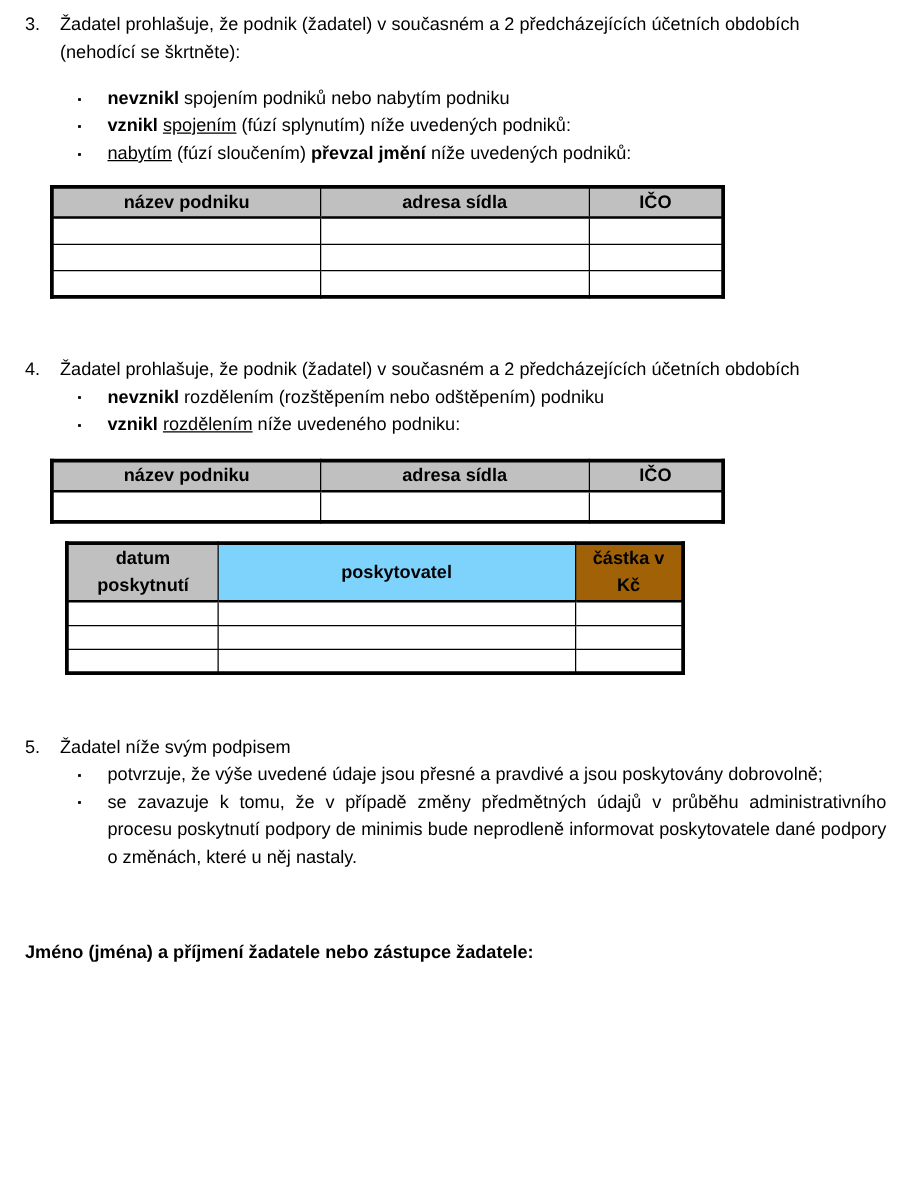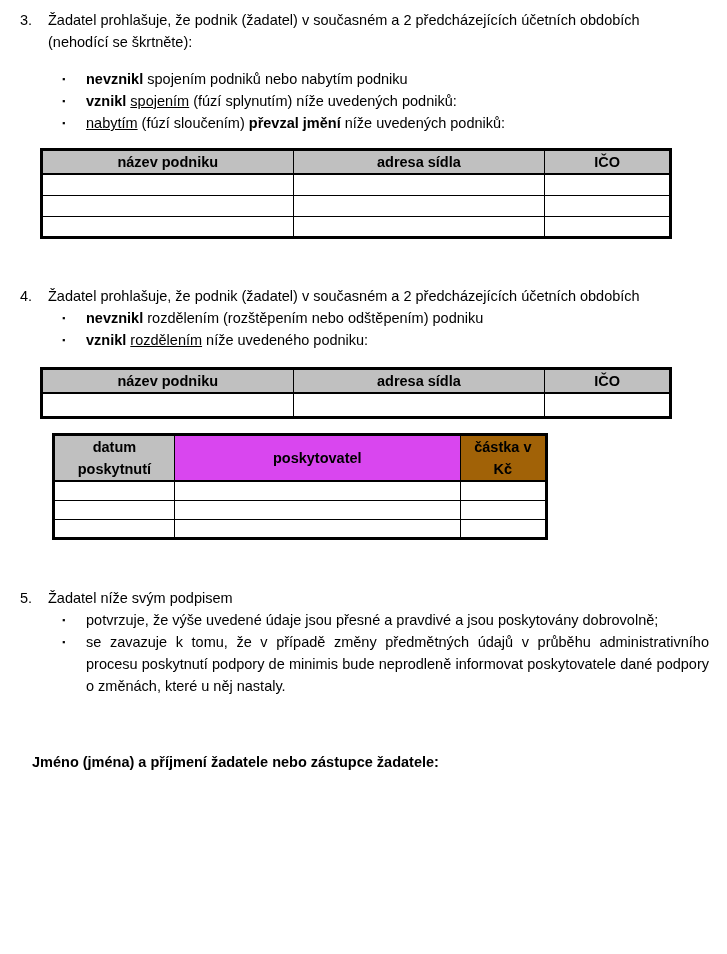--- a/index.html
+++ b/index.html
@@ -47,21 +47,21 @@
     border: 3px solid #000000;
   }
   th, td { border: 1px solid #000000; padding: 0 6px; }
   th {
     font-weight: bold;
     text-align: center;
     border-bottom: 2px solid #000000;
   }
   .tbl-enterprises {
     margin-left: 20px;
-    width: 632px;
+    width: 540px;
   }
   .tbl-enterprises th, .tbl-enterprises td { height: 21px; }
   .tbl-enterprises th { height: 24px; }
   .tbl-enterprises col.c1 { width: 40%; }
   .tbl-enterprises col.c2 { width: 40%; }
   .tbl-enterprises col.c3 { width: 20%; }
 
   .tbl-supports {
     margin-left: 32px;
     width: 496px;
@@ -77,21 +77,21 @@
 
   
   .mt-s3-bullets { margin-top: 15px; }
   .mt-table1 { margin-top: 14px; }
   .mt-section4 { margin-top: 46px; }
   .mt-table2 { margin-top: 16px; }
   .mt-par { margin-top: 27px; }
   .mt-table3 { margin-top: 14px; }
   .mt-section5 { margin-top: 47px; }
   .mt-sign1 { margin-top: 10px; }
-  .mt-sign2 { margin-top: 54px; margin-left: 12px; }
+  .mt-sign2 { margin-top: 54px; }
   .mt-sign3 { margin-top: 40px; }
   .sign-label { font-weight: bold; }
 </style>
 </head>
 <body>
 
 <div class="page">
 
   <div class="numbered">
     <div class="num">3.</div>
@@ -189,21 +189,21 @@
 
   <table class="tbl-supports mt-table3">
     <colgroup>
         <col class="c1">
         <col class="c2">
         <col class="c3">
       </colgroup>
     <thead>
       <tr>
         <th style="background:#c0c0c0">datum poskytnutí</th>
-        <th style="background:#d946ef">poskytovatel</th>
+        <th style="background:#7dd3fc">poskytovatel</th>
         <th style="background:#a16207">částka v Kč</th>
       </tr>
     </thead>
     <tbody>
       <tr>
           <td></td>
           <td></td>
           <td></td>
         </tr>
       <tr>

